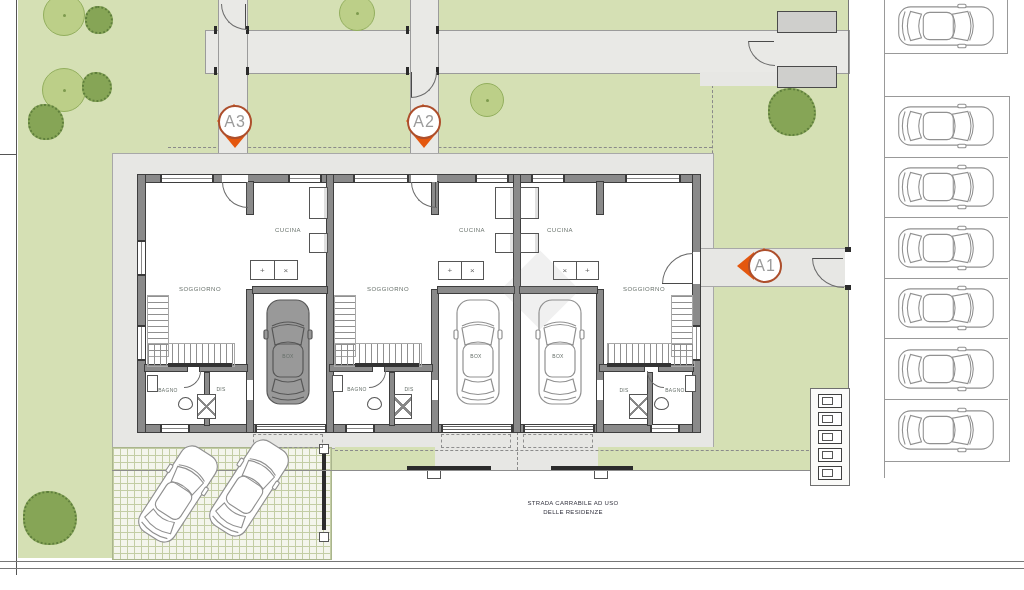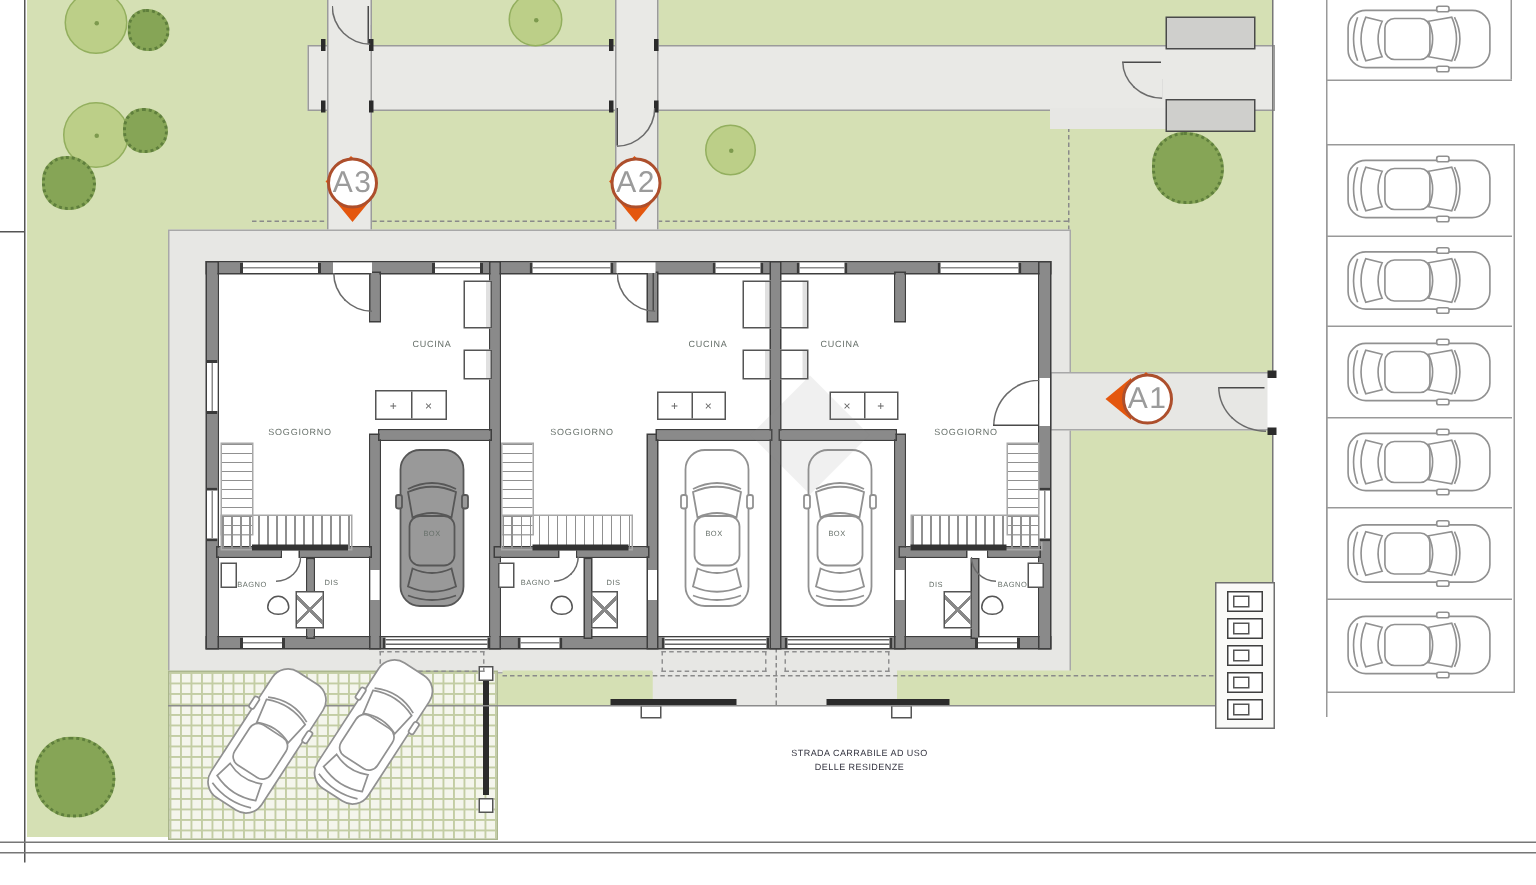--- a/index.html
+++ b/index.html
@@ -37,21 +37,21 @@
   .shower{position:absolute;background:linear-gradient(45deg,transparent 46%,#888 46%,#888 54%,transparent 54%),linear-gradient(135deg,transparent 46%,#888 46%,#888 54%,transparent 54%),#fff;border:1px solid #555}
   .snk{position:absolute;background:#fff;border:1px solid #555}
   .counter{position:absolute;background:#fff;border:1px solid #555;box-shadow:inset -3px 0 0 rgba(0,0,0,.12)}
   .treads-h{position:absolute;background-image:repeating-linear-gradient(180deg,#909090 0 1px,transparent 1px 6px);border:1px solid #a8a8a8}
   .treads-v{position:absolute;background-image:repeating-linear-gradient(90deg,#909090 0 1px,transparent 1px 6px);border:1px solid #a8a8a8}
   .stairbar{position:absolute;background:#333}
   .tree{position:absolute;border-radius:50%;background:#bccf88;border:1px solid #93af5e}
   .tree::after{content:"";position:absolute;left:50%;top:50%;width:3px;height:3px;margin:-1px;background:#7d9a4e;border-radius:50%}
   .bush{position:absolute;border-radius:46% 54% 50% 48%;background:#86a556;border:2px dotted #5f7f3c;box-sizing:border-box}
   .paver{position:absolute;background-color:#f4f5ec;background-image:linear-gradient(#c3cda4 1px,transparent 1px),linear-gradient(90deg,#c3cda4 1px,transparent 1px);background-size:7px 7px;border:1px solid #aab58d}
-  .mkr-circle{position:absolute;width:34px;height:34px;border-radius:50%;background:#fff;border:2px solid #ad4f2c;display:flex;align-items:center;justify-content:center;font-size:20px;color:#9b9b9b;letter-spacing:1px;box-sizing:border-box;z-index:32}
+  .mkr-circle{position:absolute;width:34px;height:34px;border-radius:50%;background:#fff;border:2px solid #ad4f2c;display:flex;align-items:center;justify-content:center;font-size:16px;color:#9b9b9b;letter-spacing:1px;box-sizing:border-box;z-index:32}
   .mkr-diamond{position:absolute;width:24px;height:24px;background:#e4570e;transform:rotate(45deg);z-index:30}
   .tri-down{position:absolute;width:0;height:0;border-left:14px solid transparent;border-right:14px solid transparent;border-top:17px solid #e4570e;z-index:31}
   .tri-left{position:absolute;width:0;height:0;border-top:14px solid transparent;border-bottom:14px solid transparent;border-right:17px solid #e4570e;z-index:31}
   .lbl{position:absolute;font-size:6px;color:#67706a;letter-spacing:.5px;transform:translate(-50%,-50%);white-space:nowrap;z-index:40}
   .lbl.s{font-size:5px;letter-spacing:.3px}
   .roadtext{position:absolute;left:573px;top:499px;transform:translateX(-50%);font-size:6px;line-height:1.45;color:#33333f;text-align:center;letter-spacing:.3px;z-index:40}
   .car{position:absolute;z-index:20}
   .bldg{position:absolute;left:138px;top:175px;width:562px;height:257px;background:#fff;z-index:10}
   .meters{position:absolute;left:810px;top:388px;width:38px;height:96px;background:#fafaf8;border:1px solid #6f6f6f;z-index:12}
   .meterbox{position:absolute;left:7px;width:22px;height:12px;background:#fff;border:1px solid #3f3f3f}

